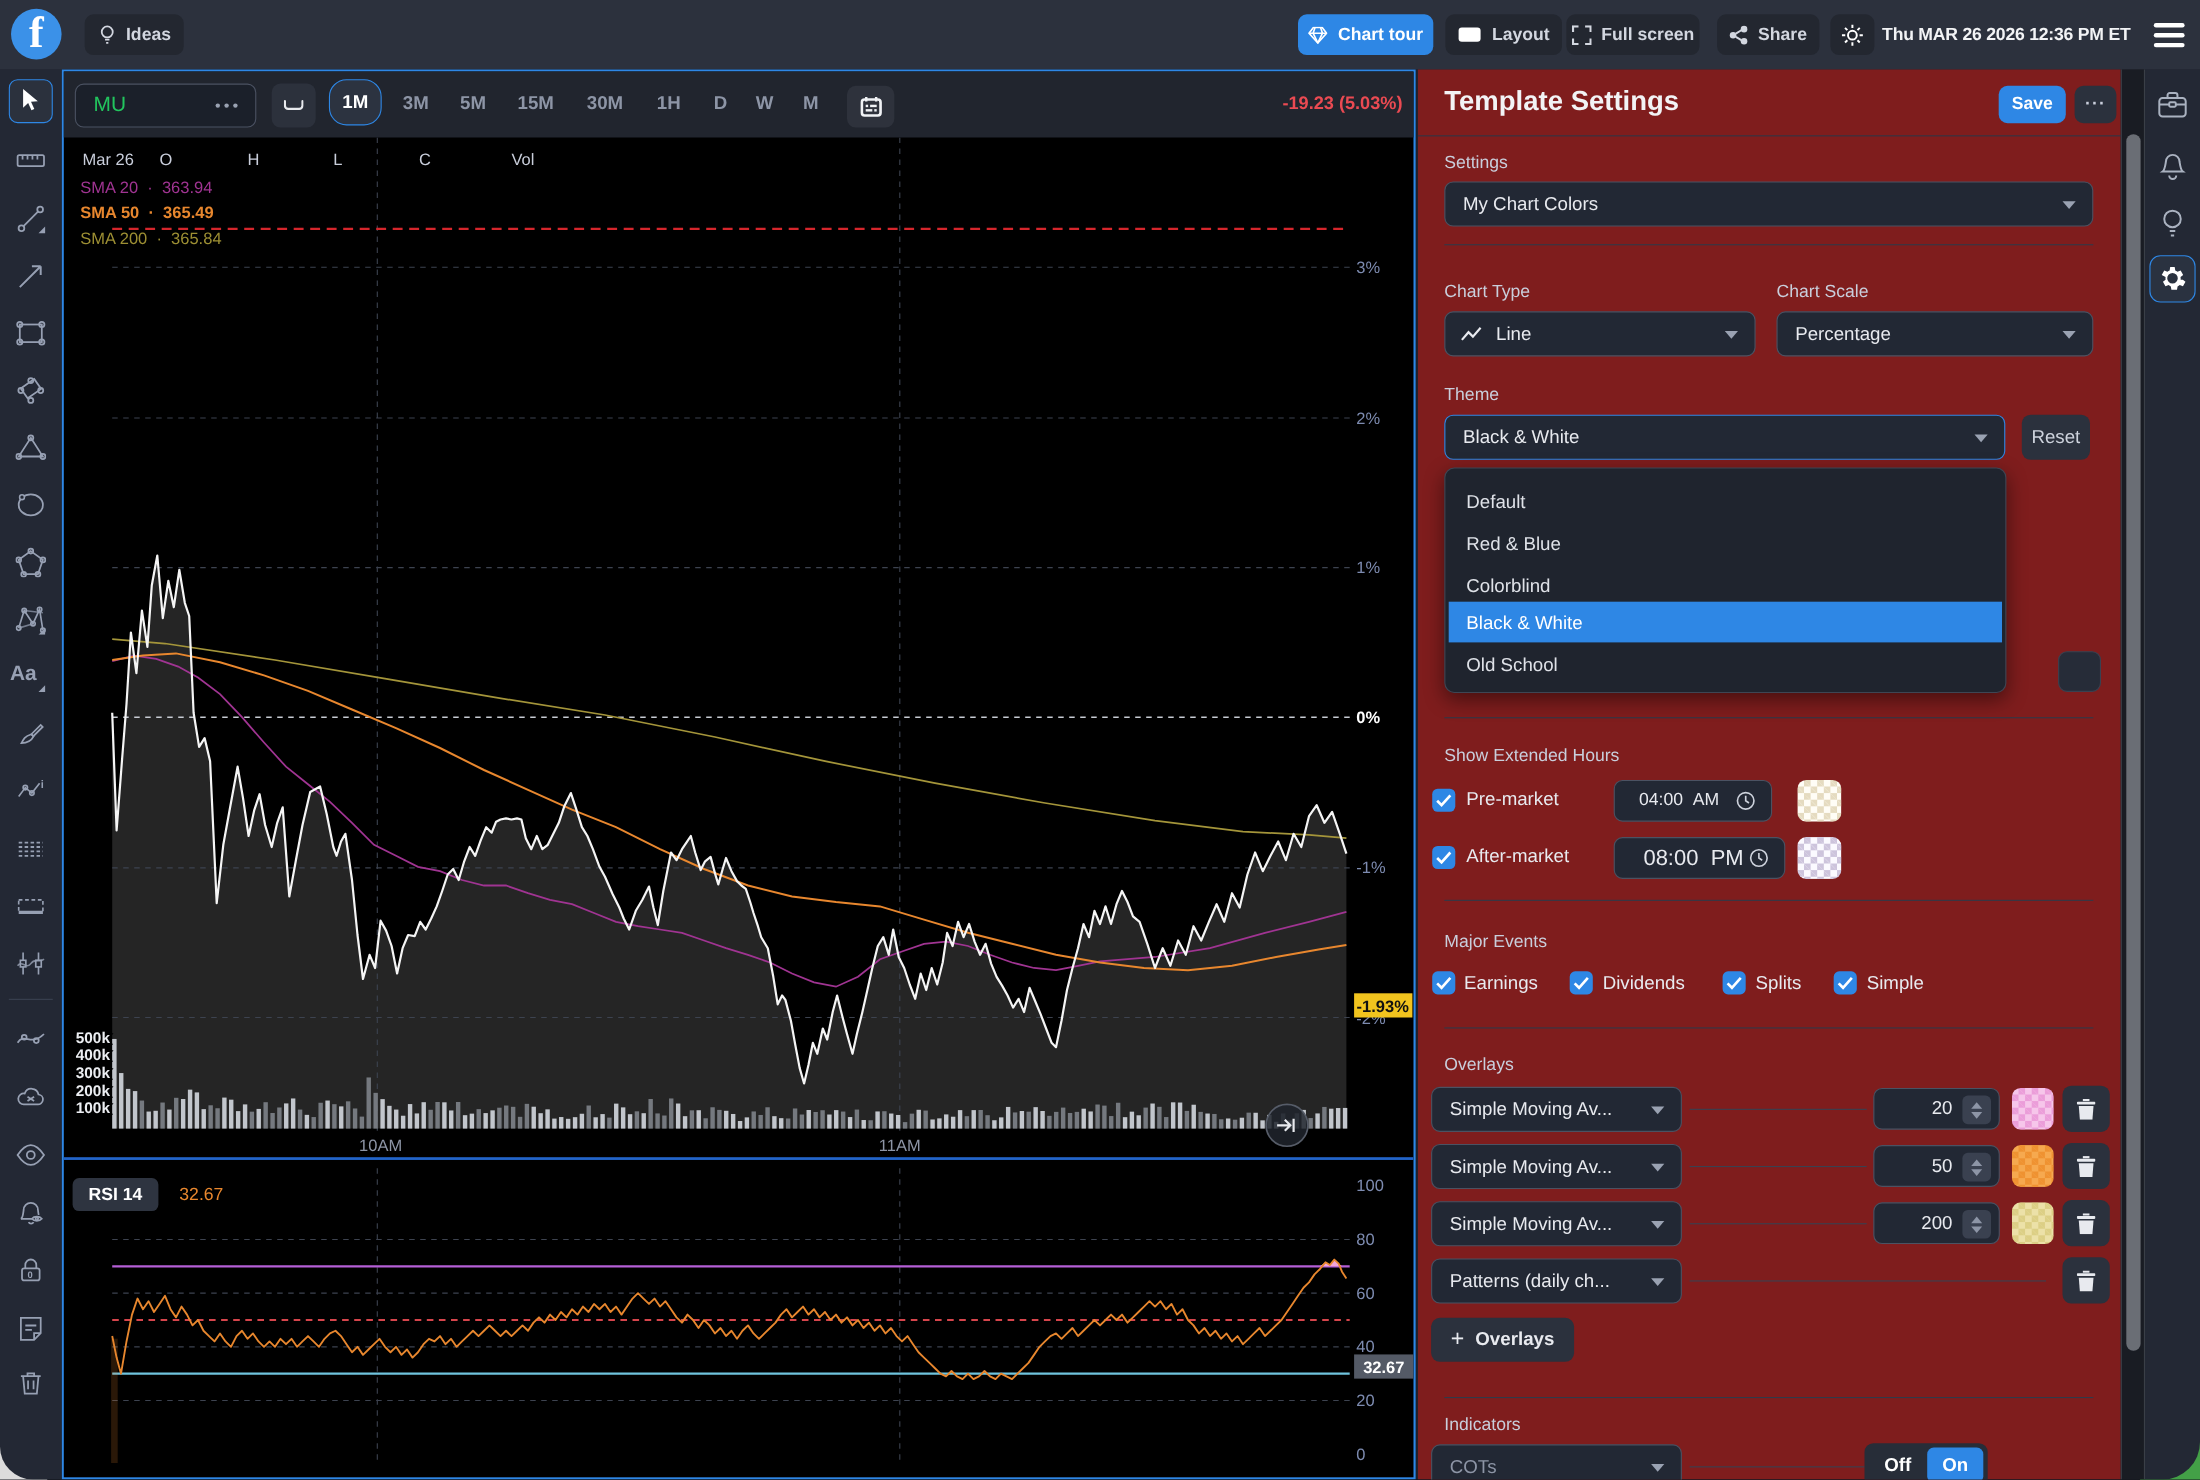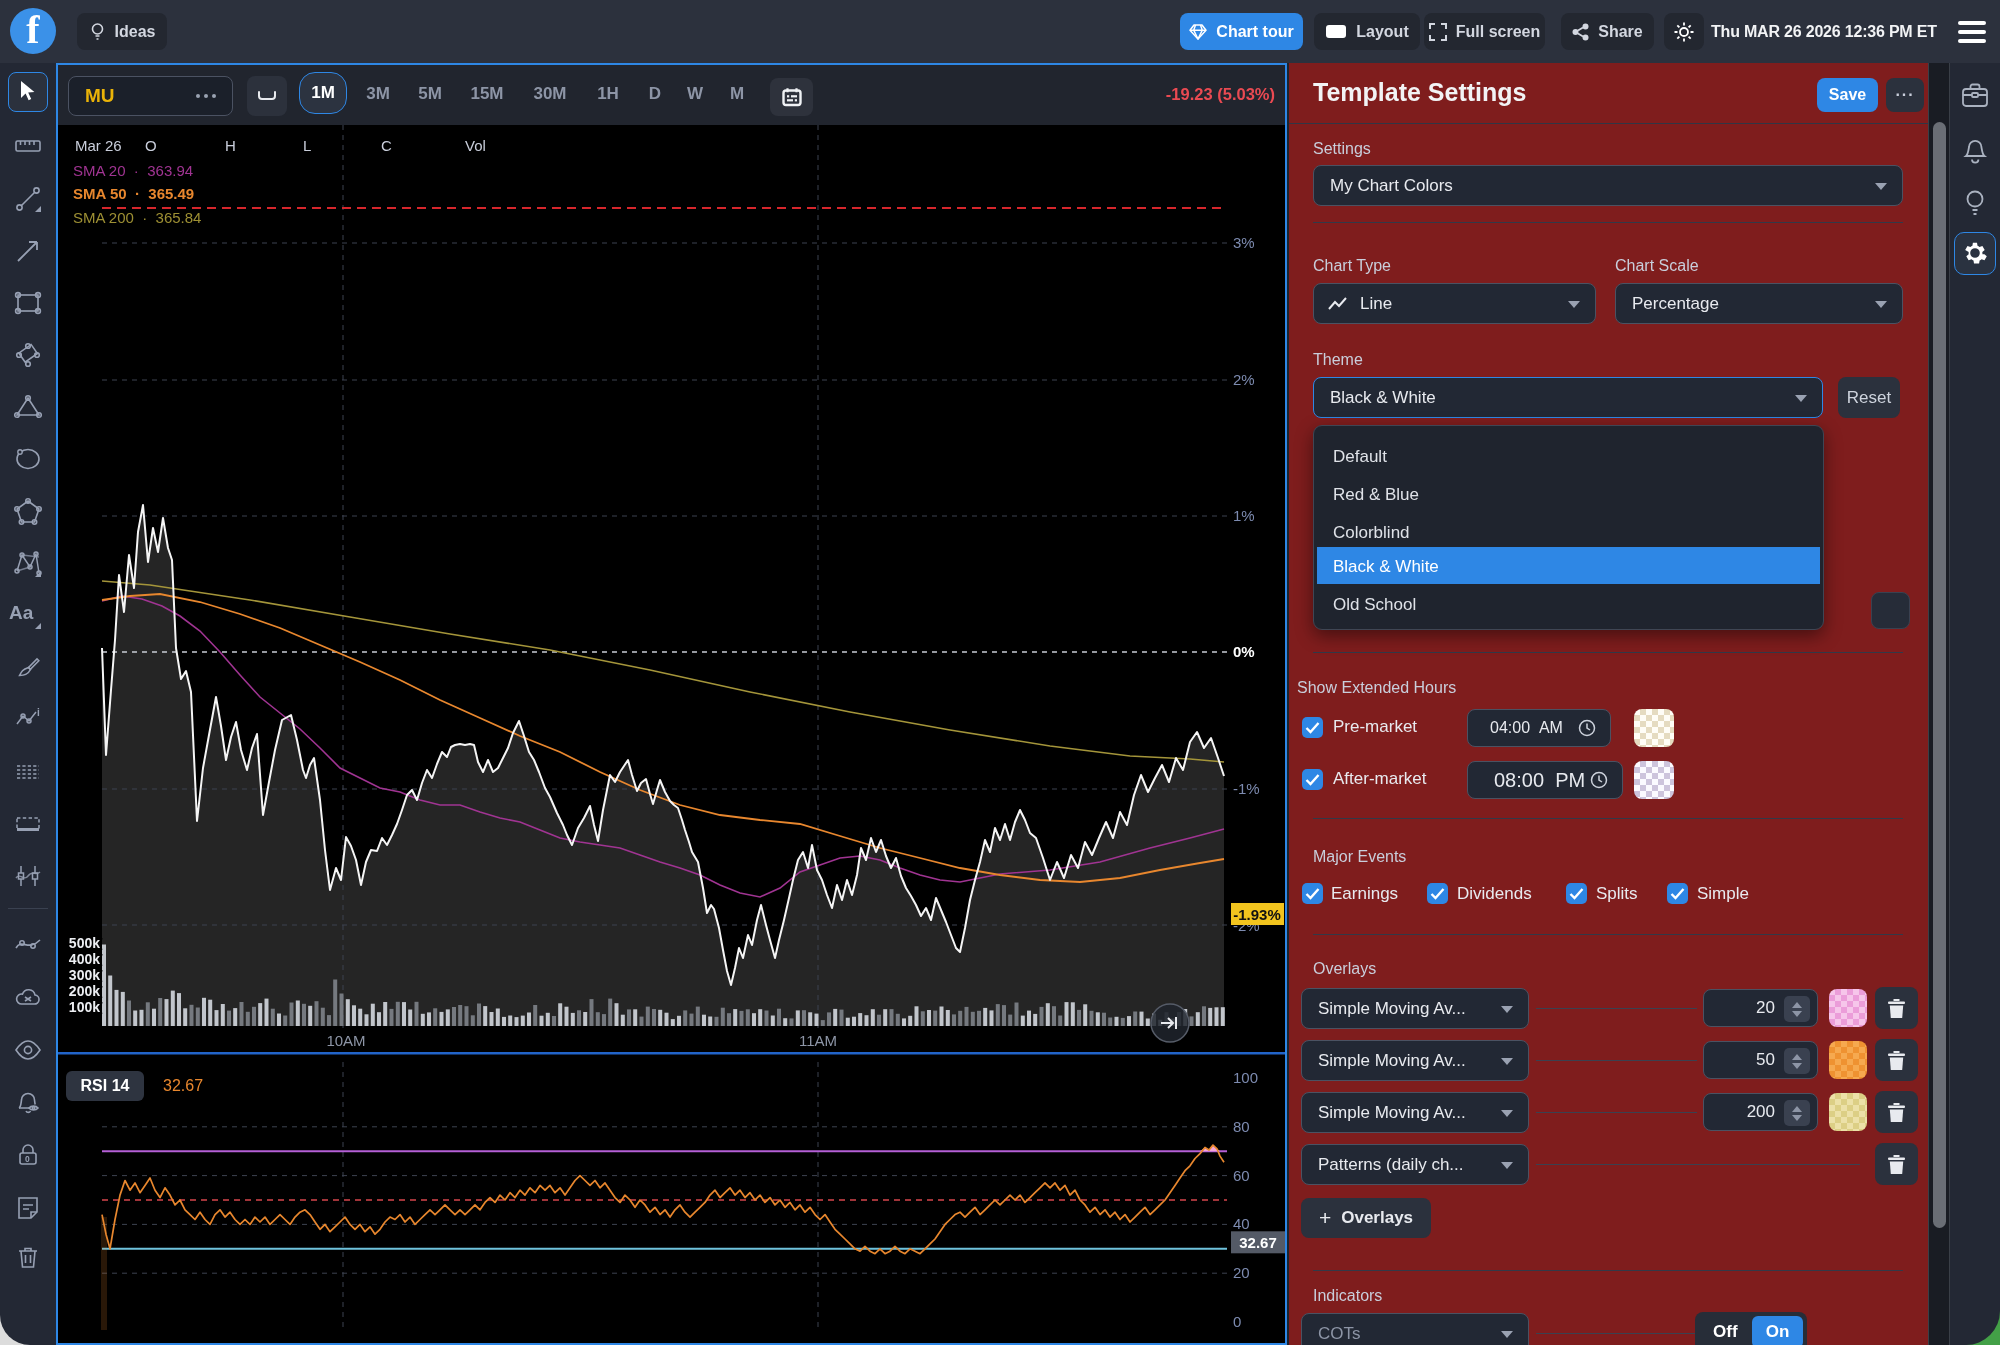--- a/index.html
+++ b/index.html
@@ -250,21 +250,21 @@
  <svg class="icn" style="top:1180px" viewBox="0 0 28 28">
       <g stroke="#97a0b3" stroke-width="1.6" fill="none">
   <path d="M5 8h18M11 8V5.5h6V8M7 8l1.5 16h11L21 8M11.5 12v8M16.5 12v8"></path>
       </g>
     </svg>
 </div>
 
 <div class="abs ctr">
  <div class="abs ctb">
   <div class="inp" style="left:10px;top:11px;width:165px;height:40px;background:#1b202a">
-   <span style="margin-left:16px;font-size:19px;font-weight:bold;color:#eab308">MU</span>
+   <span style="margin-left:16px;font-size:19px;font-weight:normal;color:#22c55e">MU</span>
    <span style="position:absolute;right:16px;top:17px;display:flex;gap:4px">
           <i style="width:4px;height:4px;border-radius:50%;background:#9aa2b2"></i>
           <i style="width:4px;height:4px;border-radius:50%;background:#9aa2b2"></i>
           <i style="width:4px;height:4px;border-radius:50%;background:#9aa2b2"></i>
         </span>
   </div>
   <div class="abs" style="left:189px;top:11px;width:40px;height:40px;border-radius:8px;background:#2c313c">
    <svg width="18" height="14" viewBox="0 0 18 14" style="margin:14px 0 0 11px">
           <path d="M1 2v4a3 3 0 0 0 3 3h10a3 3 0 0 0 3-3V2" stroke="#e8eaee" stroke-width="2" fill="none" stroke-linecap="round"></path>
         </svg>
@@ -574,21 +574,21 @@
  <div class="abs sw" style="left:582px;top:529px;background:#262c38;border:1px solid #3a4150"></div>
  <div class="abs" style="left:24px;top:362px;width:511px;height:205px;background:#1f242e;border:1px solid #3f4654;border-radius:9px;box-shadow:0 6px 18px rgba(0,0,0,.45);z-index:6">
   <div class="mitem" style="top:21px">Default</div>
   <div class="mitem" style="top:59px">Red &amp; Blue</div>
   <div class="mitem" style="top:97px">Colorblind</div>
   <div class="abs" style="left:3px;top:121px;width:503px;height:37px;background:#2e87e5"></div>
   <div class="mitem" style="top:131px;color:#fff">Black &amp; White</div>
   <div class="mitem" style="top:169px">Old School</div>
  </div>
  <div class="dvd" style="top:589px"></div>
- <div class="lab" style="left:8px;top:616px">Show Extended Hours</div>
+ <div class="lab" style="left:24px;top:616px">Show Extended Hours</div>
  <div class="cb" style="left:13px;top:654px">
       <svg width="15" height="13" viewBox="0 0 15 13">
         <path d="M1.5 7l4 4 8-9" stroke="#fff" stroke-width="2.4" fill="none"></path>
       </svg>
     </div>
  <div class="abs" style="left:44px;top:654px;font-size:17px;color:#e8eaef">Pre-market</div>
  <div class="inp" style="left:178px;top:646px;width:144px;height:38px">
       <span style="margin-left:22px;font-size:16px">04:00&nbsp;&nbsp;AM</span>
   <svg width="18" height="18" viewBox="0 0 18 18" style="position:absolute;right:14px">
         <g stroke="#cdd2dc" stroke-width="1.5" fill="none">

